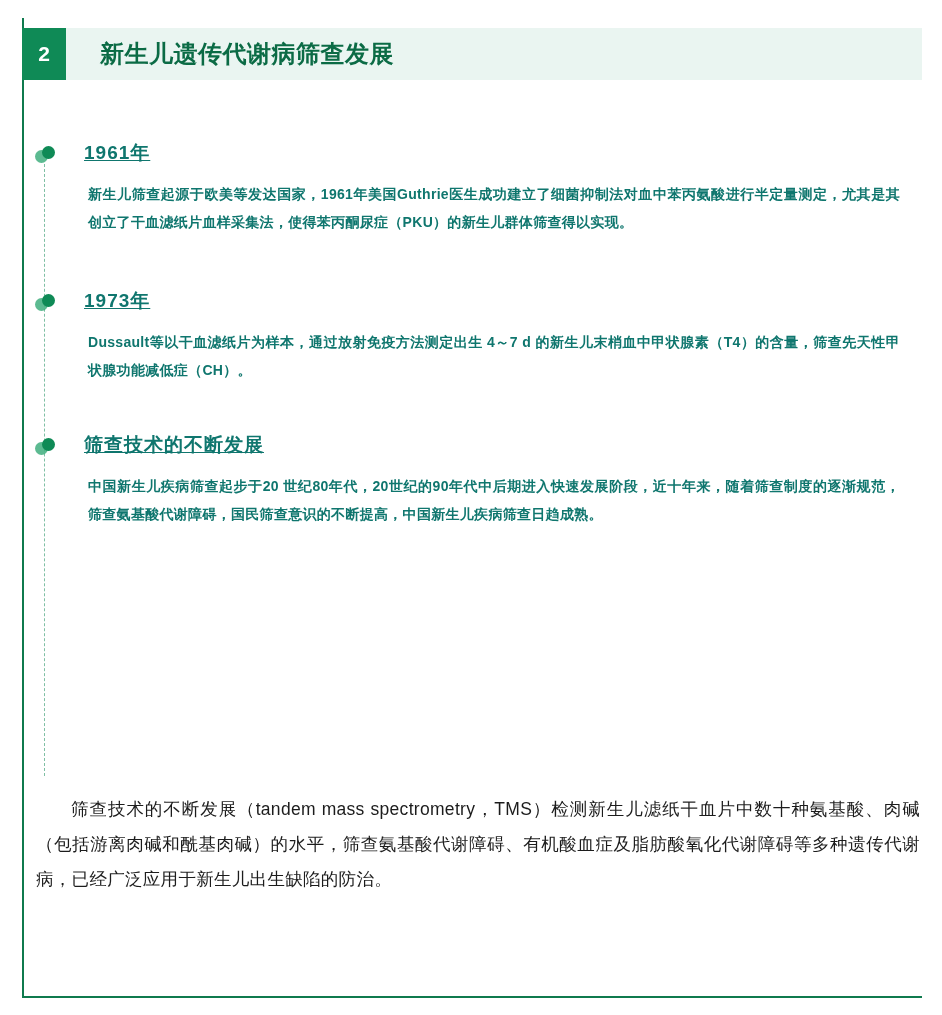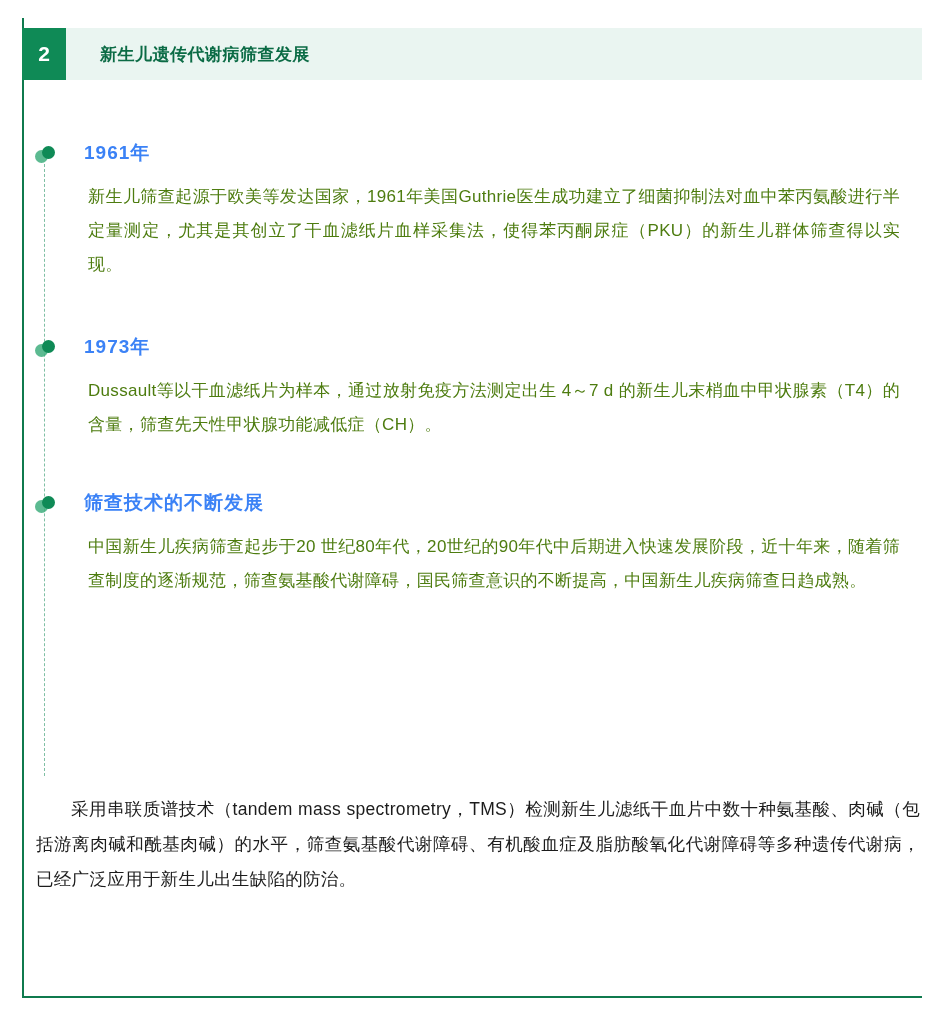--- a/index.html
+++ b/index.html
@@ -59,21 +59,21 @@
     color: #ffffff;
     font-size: 21px;
     font-weight: bold;
     display: flex;
     align-items: center;
     justify-content: center;
     flex: 0 0 auto;
   }
   .header-title {
     margin-left: 34px;
-    font-size: 17px;
+    font-size: 24px;
     font-weight: bold;
     color: #0b6b45;
     letter-spacing: 0.5px;
   }
 
   
   .timeline {
     position: absolute;
     left: 40px;
     top: 128px;
@@ -111,34 +111,36 @@
   .tl-bullet .c2 {
     position: absolute;
     left: 7px; top: 0px;
     width: 13px; height: 13px;
     border-radius: 50%;
     background: #0f8a56;
   }
   .tl-head {
     font-size: 19px;
     font-weight: bold;
-    color: #3b82f6;
+    color: #0f766e;
     letter-spacing: 1px;
     padding-top: 12px;
     padding-bottom: 14px;
     padding-left: 10px;
+    text-decoration: underline;
   }
   .tl-body {
-    font-size: 17px;
+    font-size: 14px;
     line-height: 2.0;
-    color: #4d7c0f;
+    color: #0f766e;
     text-align: justify;
     padding-left: 14px;
     padding-right: 10px;
     letter-spacing: 0.3px;
+    font-weight: bold;
   }
   .gap-1 { height: 34px; }
   .gap-2 { height: 30px; }
 
   
   .closing {
     position: absolute;
     left: 36px;
     top: 792px;
     width: 884px;
@@ -191,15 +193,15 @@
     <div class="tl-item">
       <div class="tl-bullet">
         <span class="c1"></span>
           <span class="c2"></span>
       </div>
       <div class="tl-head">筛查技术的不断发展</div>
       <div class="tl-body">中国新生儿疾病筛查起步于20 世纪80年代，20世纪的90年代中后期进入快速发展阶段，近十年来，随着筛查制度的逐渐规范，筛查氨基酸代谢障碍，国民筛查意识的不断提高，中国新生儿疾病筛查日趋成熟。</div>
     </div>
   </div>
 
-  <div class="closing">采用串联质谱技术（tandem mass spectrometry，TMS）检测新生儿滤纸干血片中数十种氨基酸、肉碱（包括游离肉碱和酰基肉碱）的水平，筛查氨基酸代谢障碍、有机酸血症及脂肪酸氧化代谢障碍等多种遗传代谢病，已经广泛应用于新生儿出生缺陷的防治。</div>
+  <div class="closing">筛查技术的不断发展（tandem mass spectrometry，TMS）检测新生儿滤纸干血片中数十种氨基酸、肉碱（包括游离肉碱和酰基肉碱）的水平，筛查氨基酸代谢障碍、有机酸血症及脂肪酸氧化代谢障碍等多种遗传代谢病，已经广泛应用于新生儿出生缺陷的防治。</div>
 
 </div>
 
 </body></html>

